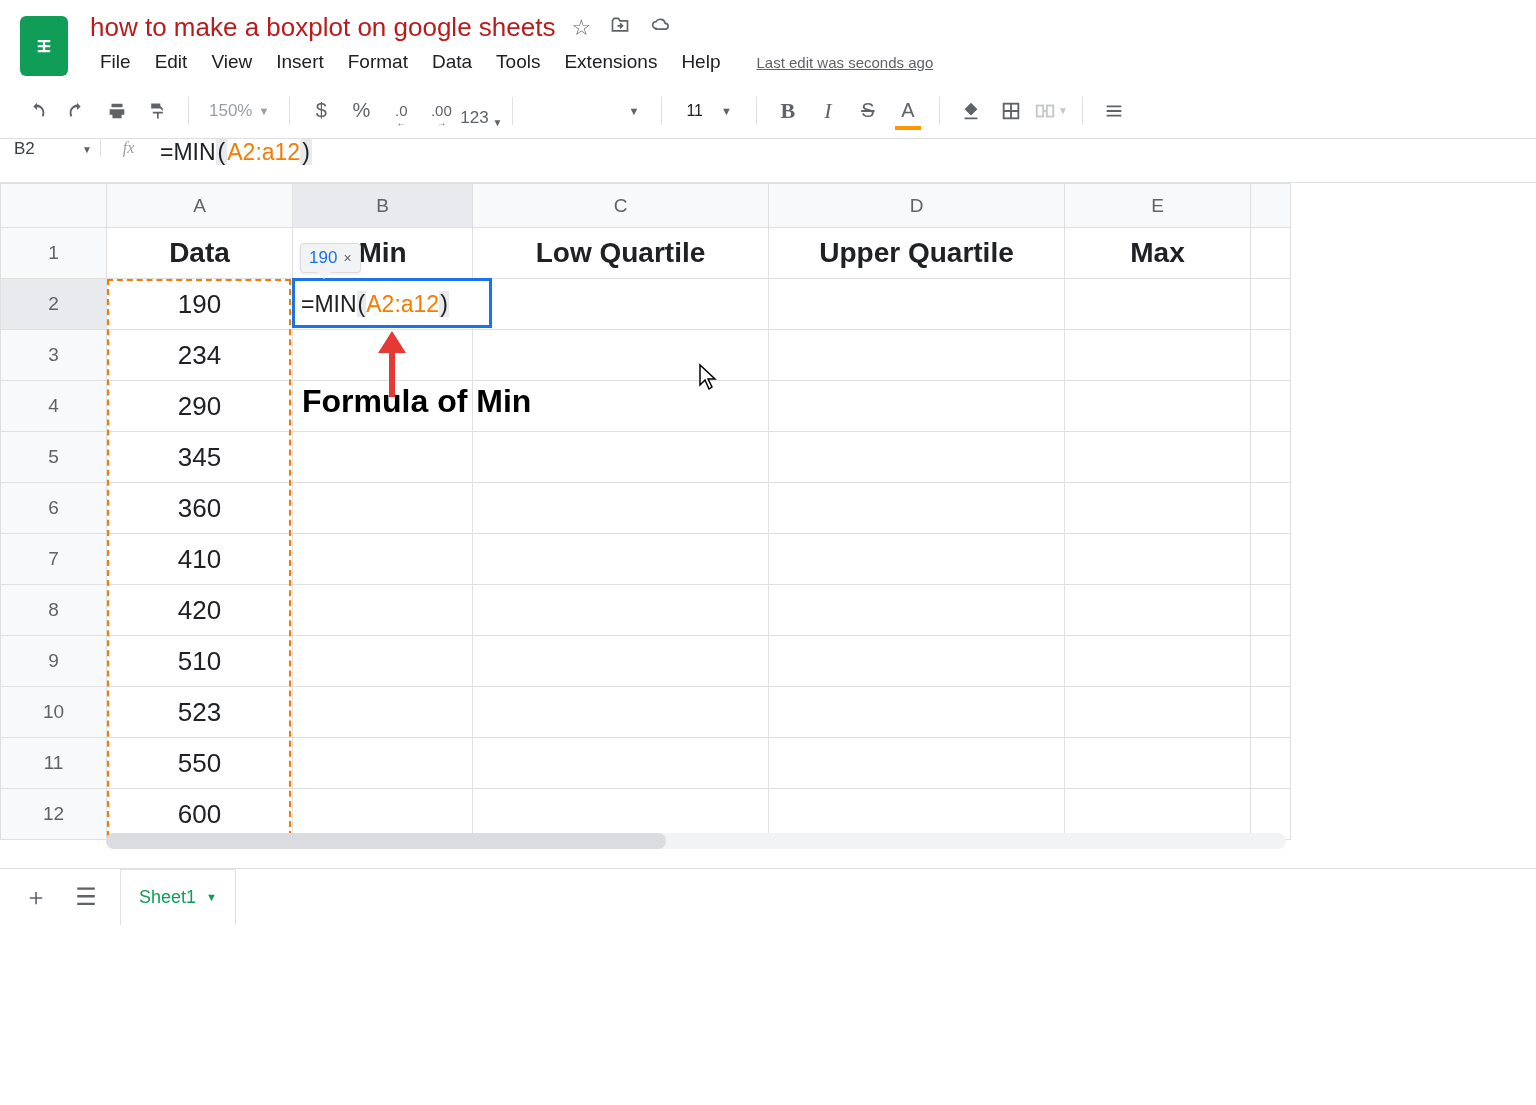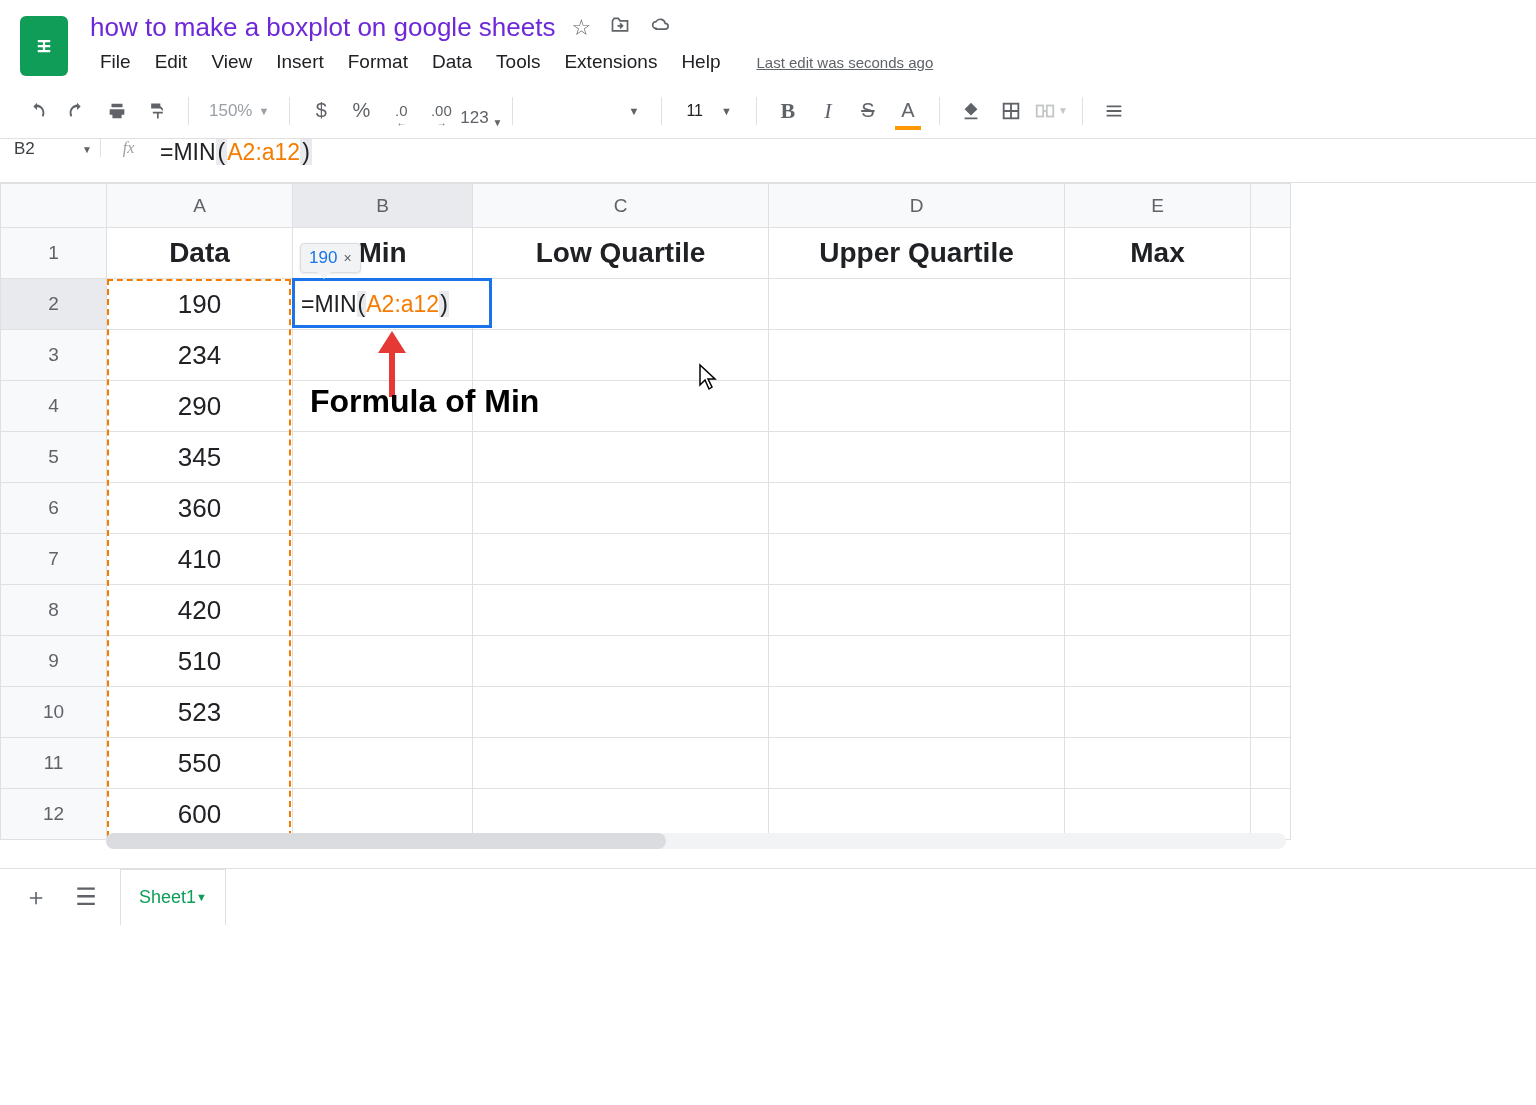--- a/index.html
+++ b/index.html
@@ -4,21 +4,21 @@
 <style>
   * { box-sizing: border-box; margin: 0; padding: 0; }
   body { font-family: Arial, sans-serif; background: #fff; color: #202124; overflow: hidden; width: 1536px; height: 1105px; position: relative; }
 
   
   .header { display: flex; align-items: flex-start; padding: 12px 20px 0 20px; }
   .logo { width: 48px; height: 60px; background: #0f9d58; border-radius: 6px; display: flex; align-items: center; justify-content: center; margin-right: 22px; margin-top:4px;}
   .logo svg { width: 30px; height: 30px; }
   .title-area { flex: 1; }
   .title-row { display: flex; align-items: center; gap: 16px; }
-  .doc-title { font-size: 26px; color: #6d28d9; font-weight: 400; letter-spacing: 0; }
+  .doc-title { font-size: 26px; color: #b91c1c; font-weight: 400; letter-spacing: 0; }
   .title-icons { display: flex; gap: 18px; color: #5f6368; font-size: 22px; align-items:center;}
   .title-icons span { cursor: pointer; }
   .menubar { display: flex; gap: 4px; margin-top: 4px; align-items:center;}
   .menubar .mitem { padding: 4px 10px; font-size: 19px; color: #202124; cursor: pointer; border-radius:4px;}
   .last-edit { font-size: 15px; color: #5f6368; text-decoration: underline; margin-left: 22px; cursor:pointer;}
 
   
   .toolbar { display: flex; align-items: center; padding: 10px 20px; border-bottom: 1px solid #e0e0e0; gap: 6px; margin-top:6px; height:56px;}
   .tbtn { width: 34px; height: 34px; display: flex; align-items: center; justify-content: center; color: #5f6368; cursor: pointer; border-radius: 4px; font-size:20px;}
   .tsep { width: 1px; height: 28px; background: #e0e0e0; margin: 0 8px; }
@@ -82,21 +82,21 @@
   .arrow-ann { position:absolute; pointer-events:none;}
   .arrow-ann .shaft { width:6px; height:44px; background:#e53935; margin:0 auto;}
   .arrow-ann .head { width:0; height:0; border-left:14px solid transparent; border-right:14px solid transparent; border-bottom:22px solid #e53935; margin:0 auto;}
   .ann-text { position:absolute; font-size:32px; font-weight:bold; color:#000; pointer-events:none; white-space:nowrap;}
 
   .cursor-img { position:absolute; font-size:26px; color:#000; pointer-events:none;}
 
   
   .sheet-bar { position:absolute; bottom:0; left:0; right:0; height:56px; border-top:1px solid #e0e0e0; display:flex; align-items:center; padding:0 20px; gap:18px; background:#fff;}
   .sheet-bar .sbtn { width:32px; height:32px; display:flex; align-items:center; justify-content:center; color:#5f6368; font-size:24px; cursor:pointer;}
-  .sheet-tab { display:flex; align-items:center; padding:8px 18px; font-size:18px; color:#0f9d58; border-top:1px solid #e0e0e0; border-left:1px solid #e0e0e0; border-right:1px solid #e0e0e0; cursor:pointer; height:56px; background:#fff;}
+  .sheet-tab { display:flex; align-items:center; gap:10px; padding:8px 18px; font-size:18px; color:#0f9d58; border-top:1px solid #e0e0e0; border-left:1px solid #e0e0e0; border-right:1px solid #e0e0e0; cursor:pointer; height:56px; background:#fff;}
   .sheet-tab .dd { font-size:11px; color:#0f9d58;}
 
   
   .hscroll { position:absolute; height:16px; background:#f1f3f4; border-radius:8px;}
   .hscroll-thumb { position:absolute; height:16px; background:#dadce0; border-radius:8px;}
 
   
   .disabled { color:#c4c7c5;}
 </style>
 </head>
@@ -365,21 +365,21 @@
 
 <div class="result-tip" style="top:60px; left:300px;">
   <span class="val">190</span>
   <span class="x">×</span>
 </div>
 
 <div class="arrow-ann" style="top:148px; left:378px;">
   <div class="head"></div>
   <div class="shaft"></div>
 </div>
-<div class="ann-text" style="top:200px; left:310px;">Formula of Min</div>
+<div class="ann-text" style="top:200px; left:302px;">Formula of Min</div>
 
 <div class="cursor-img" style="top:180px; left:698px;">
   <svg width="20" height="28" viewBox="0 0 20 28">
         <path d="M2 2 L2 22 L7 17 L11 26 L14 24 L10 16 L17 16 Z" fill="#fff" stroke="#000" stroke-width="1.5"></path>
       </svg>
 </div>
 
 <div class="hscroll" style="top:650px; left:106px; width:1180px;"></div>
 <div class="hscroll-thumb" style="top:650px; left:106px; width:560px;"></div>
 

